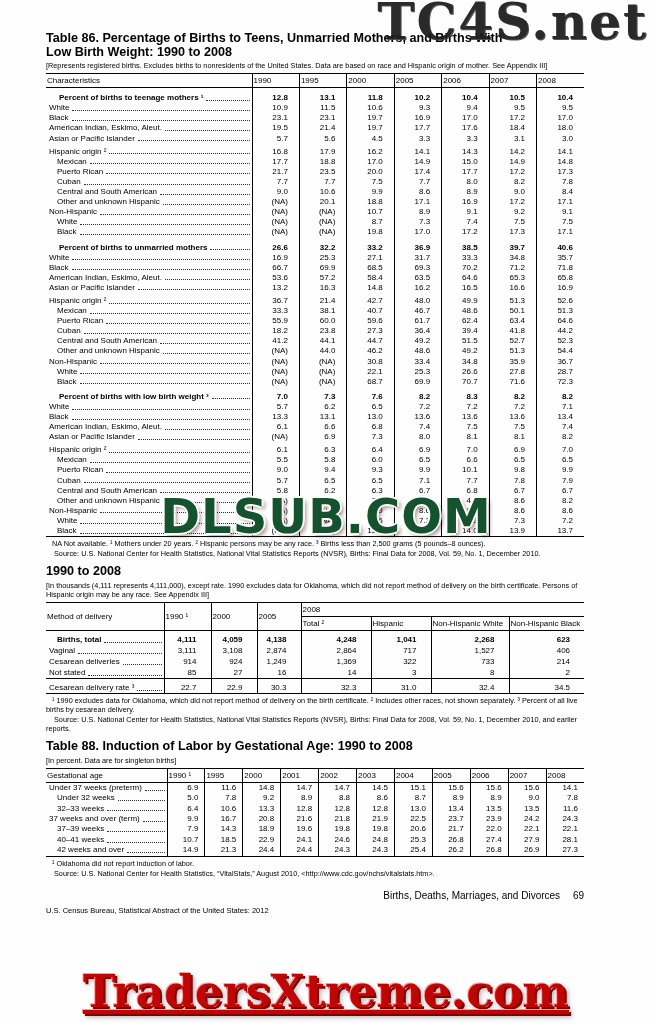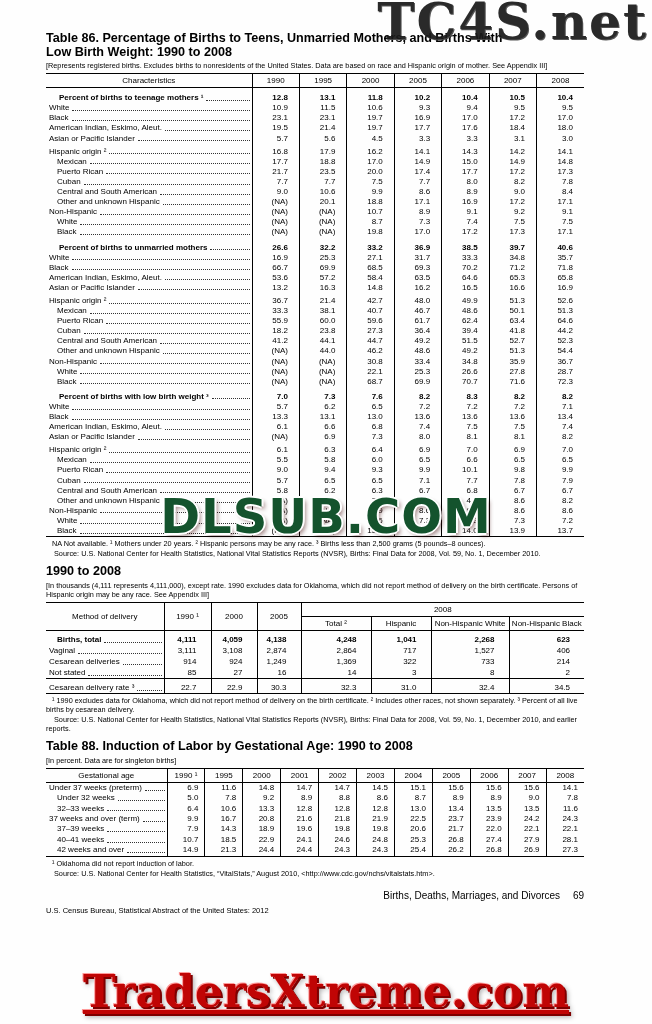--- a/index.html
+++ b/index.html
@@ -8,21 +8,21 @@
   .page { position:relative; width:652px; height:1024px; background:#fefefe; }
   .content { position:absolute; left:46px; top:32px; width:538px; }
 
   .title { font-size:12.6px; font-weight:bold; line-height:13.5px; }
   .title .tl { display:block; }
   .title.t-gap { margin-top:7px; }
   .note { font-size:7.3px; line-height:9.2px; margin-top:2px; }
 
   .tbl { width:538px; border-collapse:collapse; table-layout:fixed;
          border-top:1.5px solid #000; border-bottom:1px solid #000; margin-top:3px; }
-  .tbl th { font-weight:normal; font-size:8px; text-align:center; vertical-align:middle;
+  .tbl th { font-weight:normal; font-size:8px; text-align:left; vertical-align:middle;
             padding:2px 1px; border-bottom:1px solid #000; line-height:9px; }
   .tbl td { font-size:8px; line-height:10.1px; padding:0; vertical-align:bottom; }
   .t87 td { line-height:11px; }
   .t88 td { line-height:10.4px; }
 
   .vlines th.col-h, .vlines th.group-h, .vlines td.val { border-left:1px solid #000; }
 
   .stubwrap { display:flex; align-items:flex-end; }
   .lbl { white-space:nowrap; }
   .dots { flex:1 1 auto; min-width:4px; border-bottom:1.3px dotted #333; margin:0 2px 2.5px 3px; }

